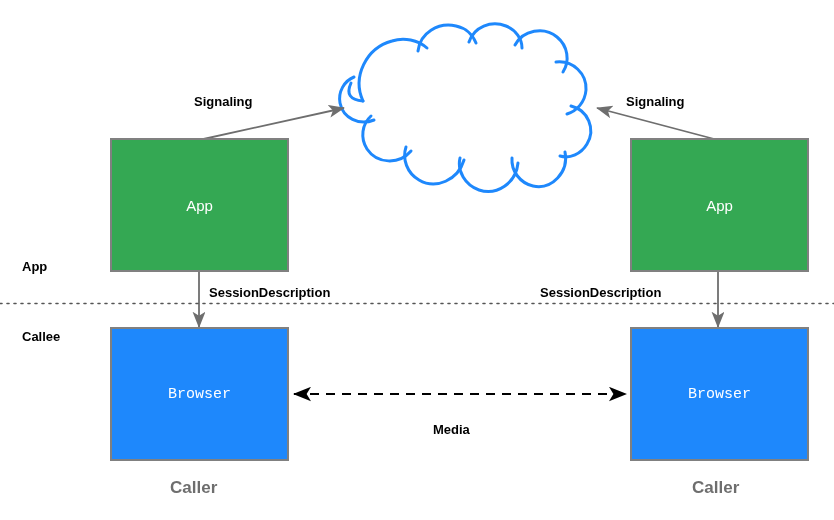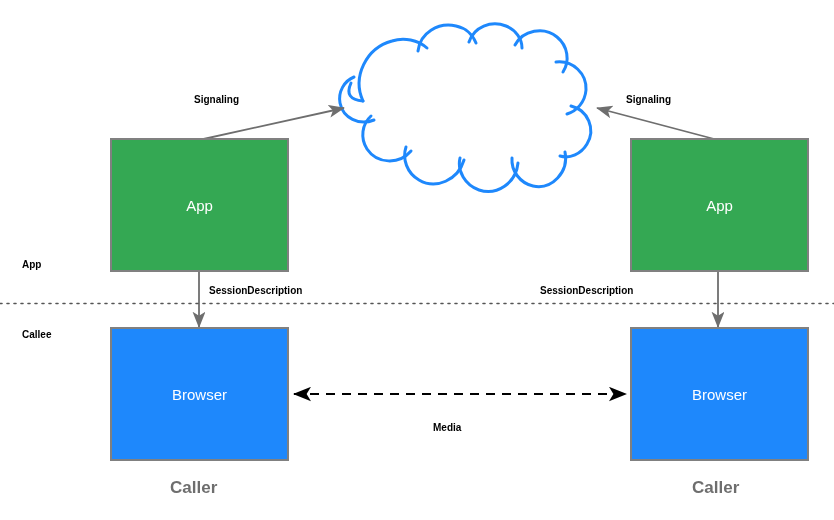--- a/index.html
+++ b/index.html
@@ -30,30 +30,30 @@
     border: 2px solid #808080;
     display: flex;
     align-items: center;
     justify-content: center;
     color: #ffffff;
     font-size: 15px;
     font-family: "Liberation Sans", sans-serif;
     font-weight: 400;
   }
   .box-app   { background: #34a853; }
-  .box-brow  { background: #1e88fc; }
+  .box-brow  { background: #1e88fc; font-family: Liberation Mono, monospace; }
 
   .lbl {
     position: absolute;
     font-family: "Liberation Sans", sans-serif;
     white-space: nowrap;
   }
   .lbl-bold {
     font-weight: bold;
-    font-size: 10px;
+    font-size: 13px;
     color: #000000;
   }
   .lbl-actor {
     font-weight: bold;
     font-size: 17px;
     color: #6e6e6e;
   }
 </style>
 </head>
 <body>

